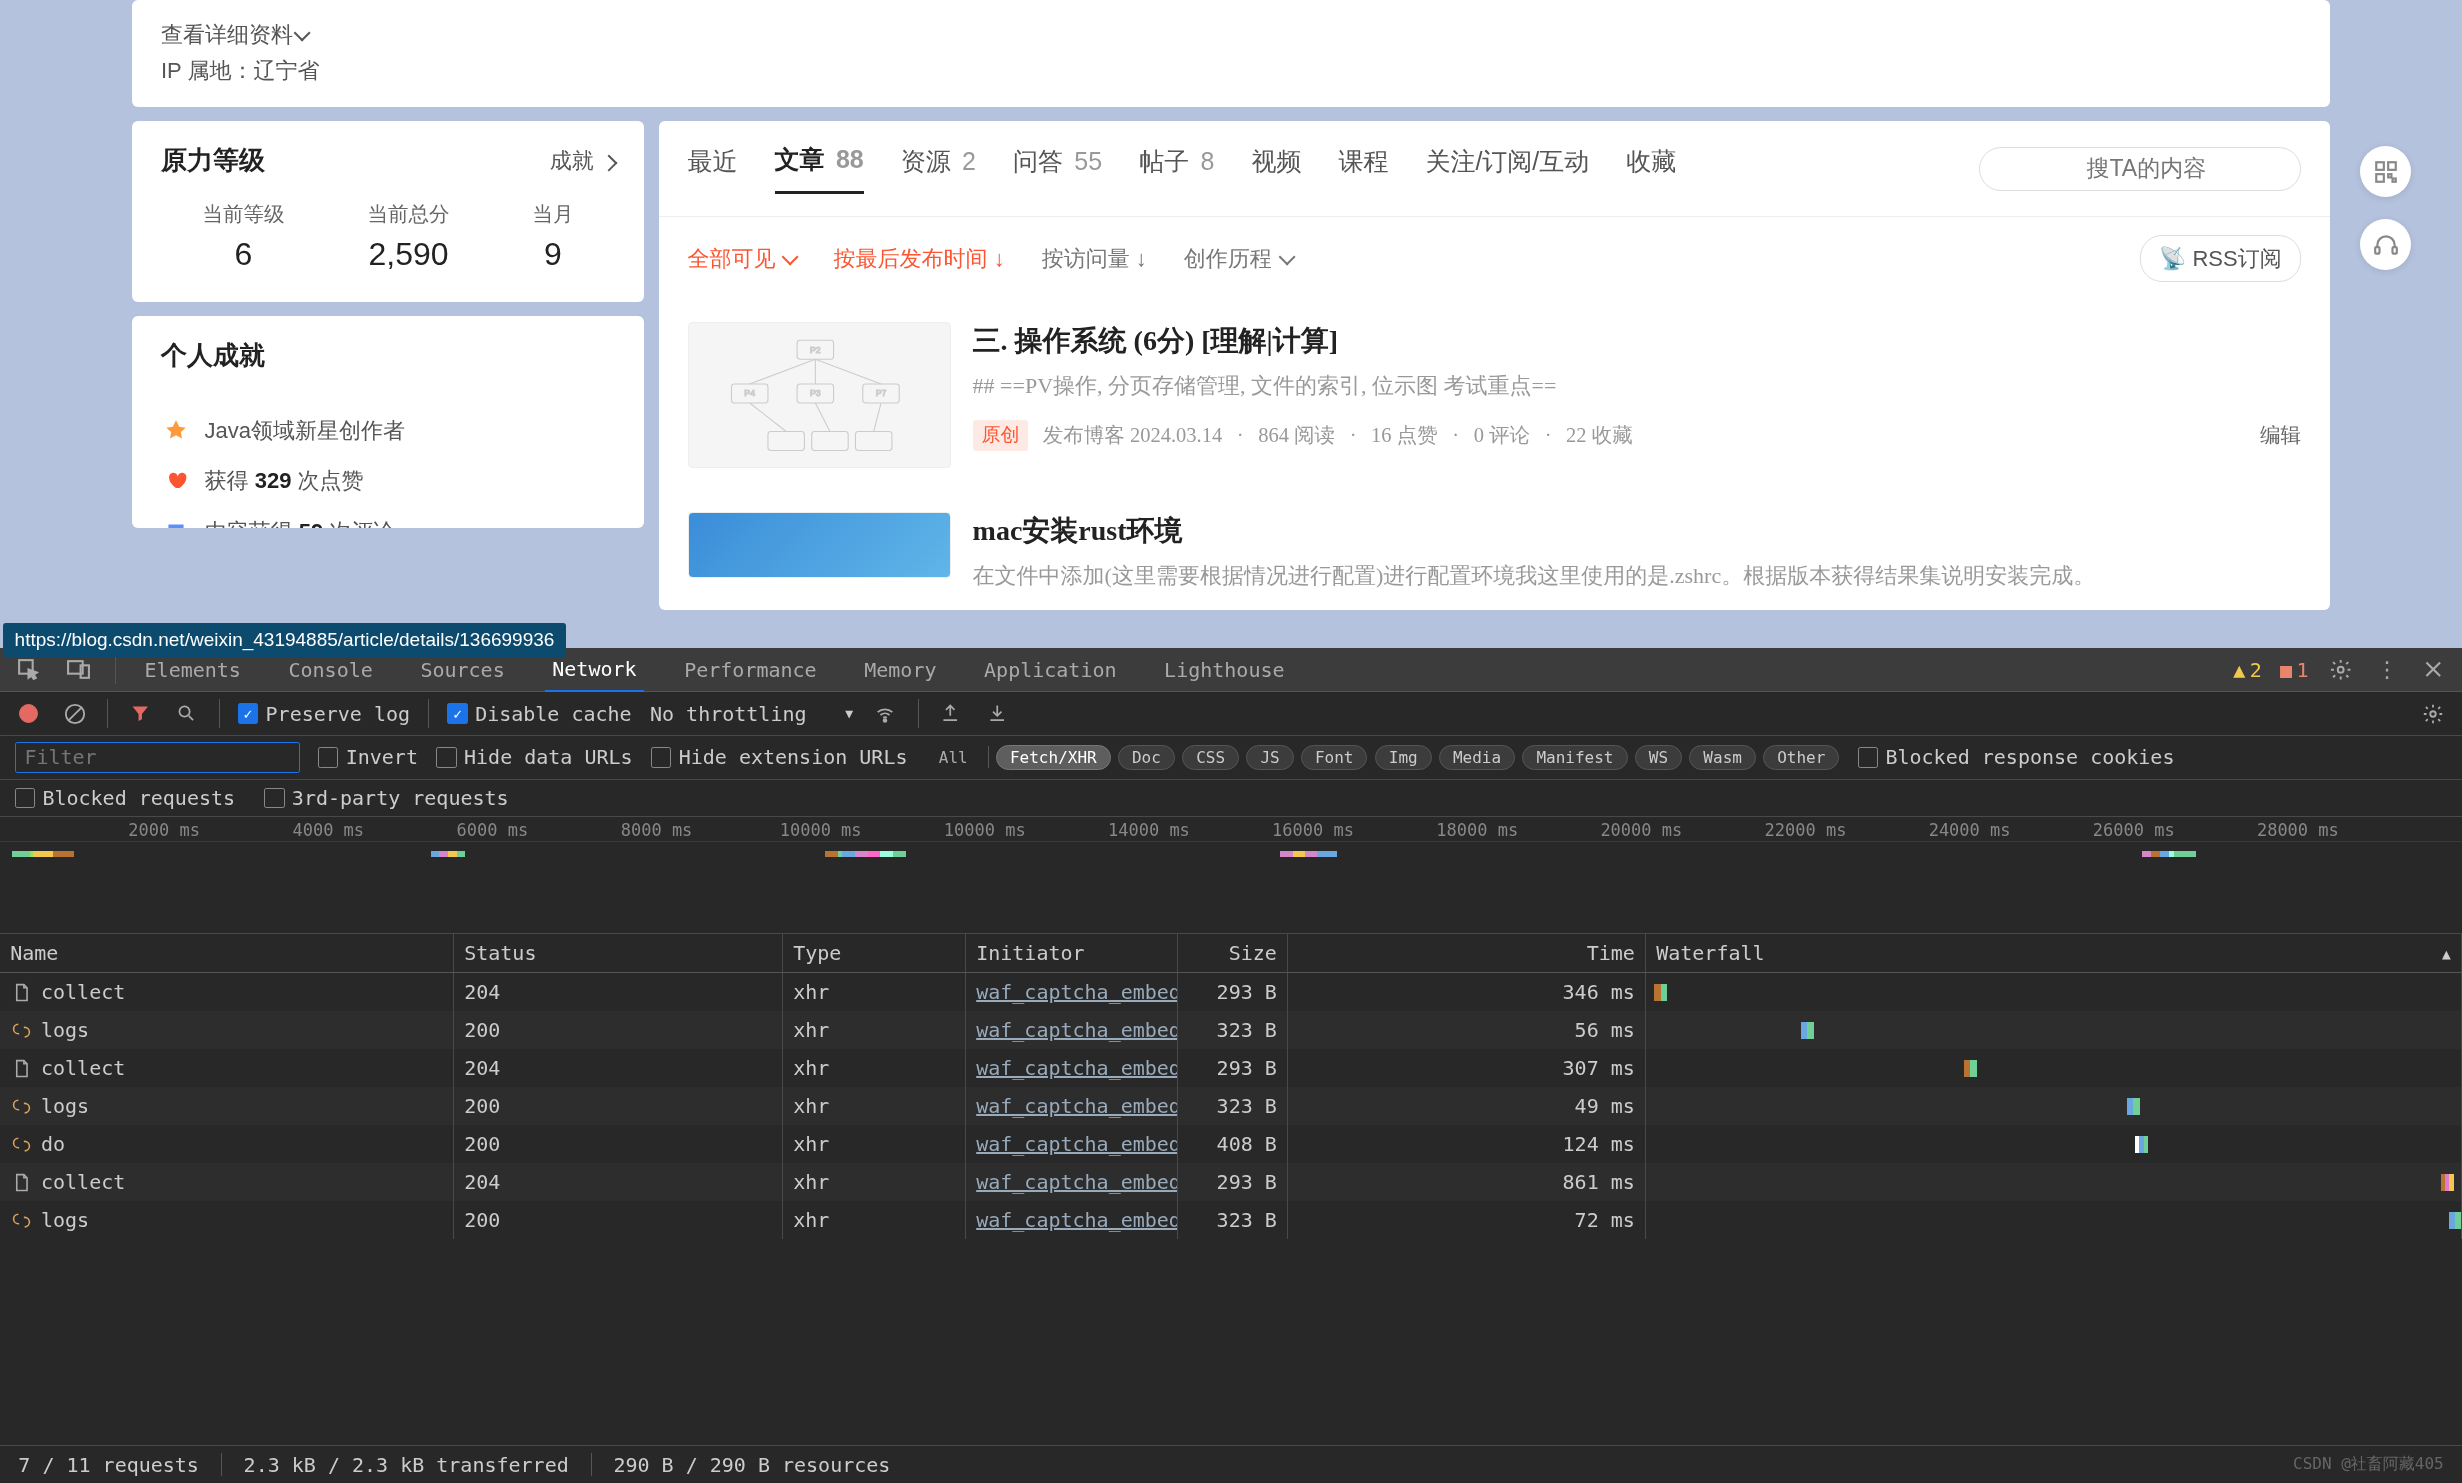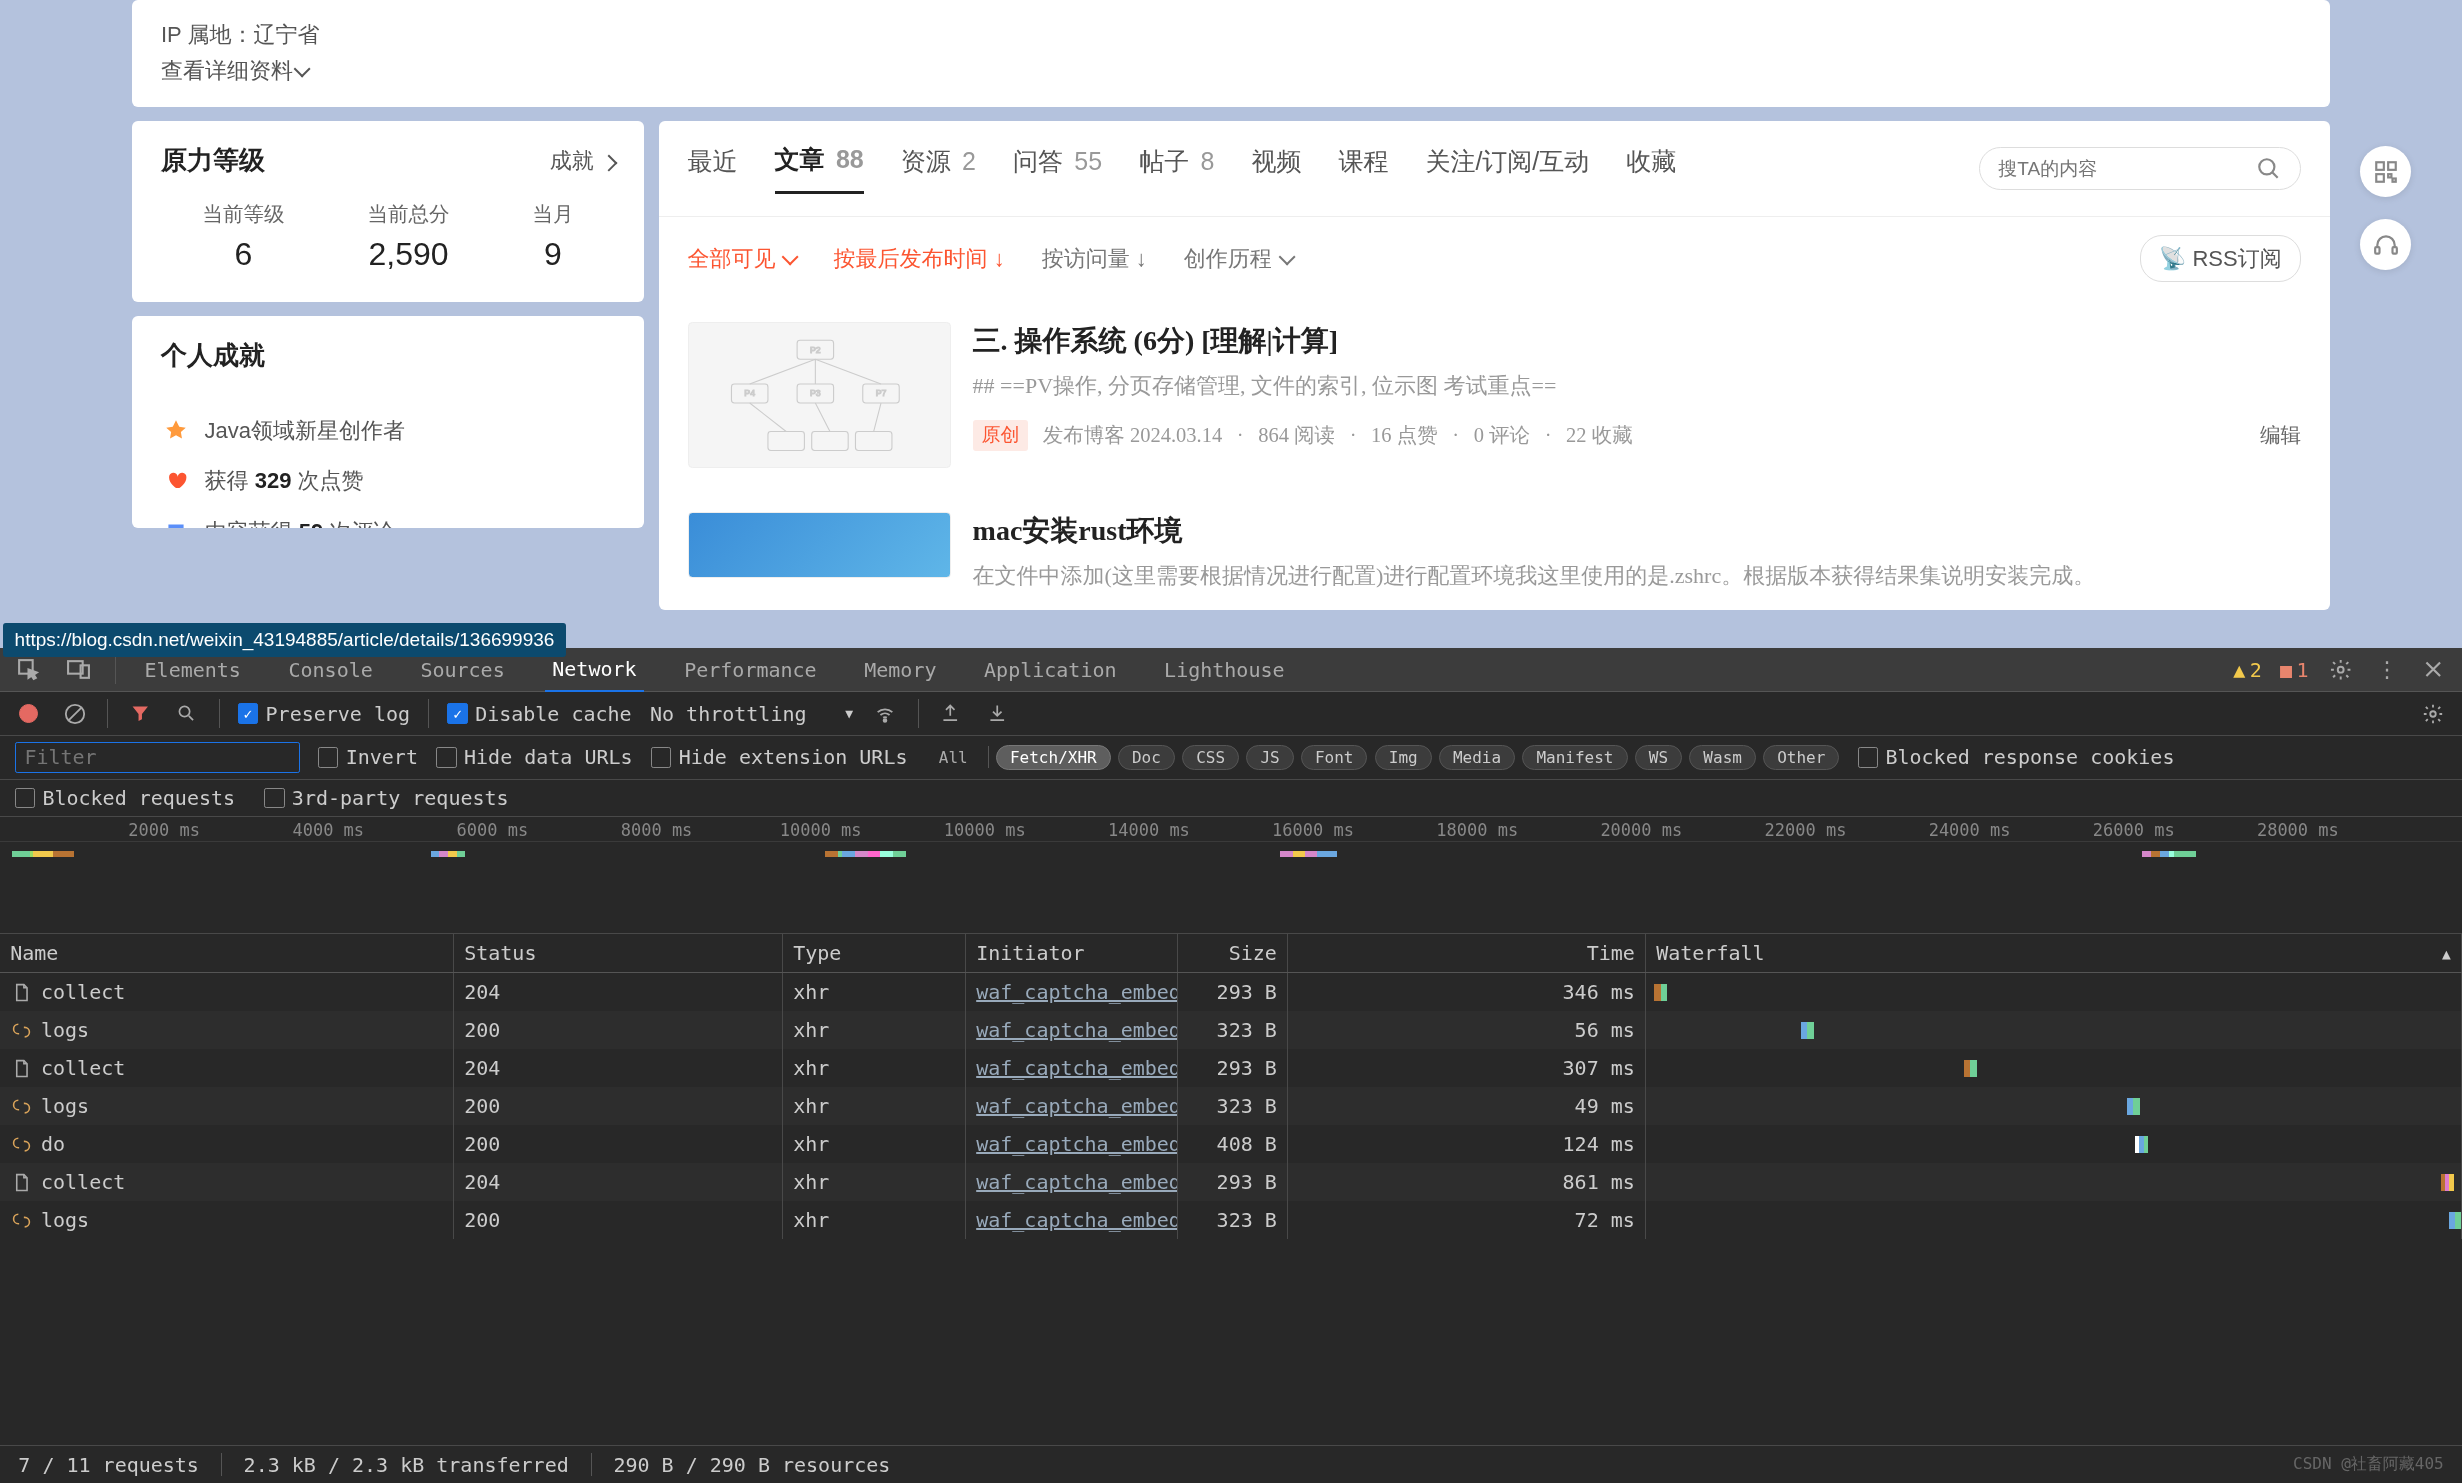--- a/index.html
+++ b/index.html
@@ -25,21 +25,21 @@
 .achieve-item .icon { width: 29px; height: 29px; display: flex; align-items: center; justify-content: center; }
 .achieve-item b { color: #222; font-weight: 700; }
 
 .tabs-card { background: #fff; border-radius: 5.9px; }
 .tabs { display: flex; gap: 37px; padding: 22px 29px; align-items: center; border-bottom: 0.7px solid #eee; }
 .tab { font-size: 25px; color: #555; cursor: pointer; padding-bottom: 14.6px; }
 .tab.active { color: #222; font-weight: 600; border-bottom: 3.7px solid #222; }
 .tab .count { color: #999; margin-left: 4.4px; }
 .tabs-right { margin-left: auto; display: flex; align-items: center; gap: 14.6px; }
 .search-box { display: flex; align-items: center; border: 0.7px solid #ddd; border-radius: 22px; padding: 7.3px 18.3px; width: 322px; }
-.search-box input { border: none; outline: none; font-size: 19px; flex: 1; background: transparent; }
+.search-box input { border: none; outline: none; font-size: 23px; flex: 1; background: transparent; text-align: center; }
 .search-icon-svg { width: 26px; height: 26px; stroke: #888; fill: none; stroke-width: 2; }
 
 .filters { display: flex; gap: 37px; padding: 18.3px 29px; align-items: center; font-size: 22px; }
 .filter { color: #777; cursor: pointer; display: flex; align-items: center; gap: 5.9px; }
 .filter.red { color: #fc5531; }
 .rss-btn { margin-left: auto; border: 0.7px solid #ddd; border-radius: 22px; padding: 7.3px 18.3px; color: #555; display: flex; align-items: center; gap: 5.9px; }
 
 .article { display: flex; gap: 22px; padding: 22px 29px; }
 .article-thumb { width: 263px; height: 146px; background: #f5f5f5; border: 0.7px solid #eee; border-radius: 4.4px; flex-shrink: 0; display: flex; align-items: center; justify-content: center; position: relative; }
 .article-body { flex: 1; font-family: Liberation Serif, serif; }
@@ -116,22 +116,22 @@
 
 .chevron::after { content: ""; display: inline-block; width: 10.2px; height: 10.2px; border-right: 2.2px solid currentColor; border-bottom: 2.2px solid currentColor; transform: rotate(45deg); margin-left: 2.9px; position: relative; top: -2.9px; }
 .chevron-r::after { transform: rotate(-45deg); top: 1.5px; }
 .sort-tri { font-size: 14.6px; }
 </style>
 </head>
 <body>
 
 <div class="csdn-page">
   <div class="profile-card">
+    <div class="profile-row"><span>查看详细资料</span><span class="chevron"></span></div>
     <div class="profile-row">IP 属地：辽宁省</div>
-    <div class="profile-row"><span>查看详细资料</span><span class="chevron"></span></div>
   </div>
 
   <div class="mid-row">
     <div class="left-col">
       <div class="card">
         <div class="card-header">
           <span>原力等级</span>
           <span class="more"><span>成就</span> <span class="chevron chevron-r"></span></span>
         </div>
         <div class="stats-row" id="stats-row">

